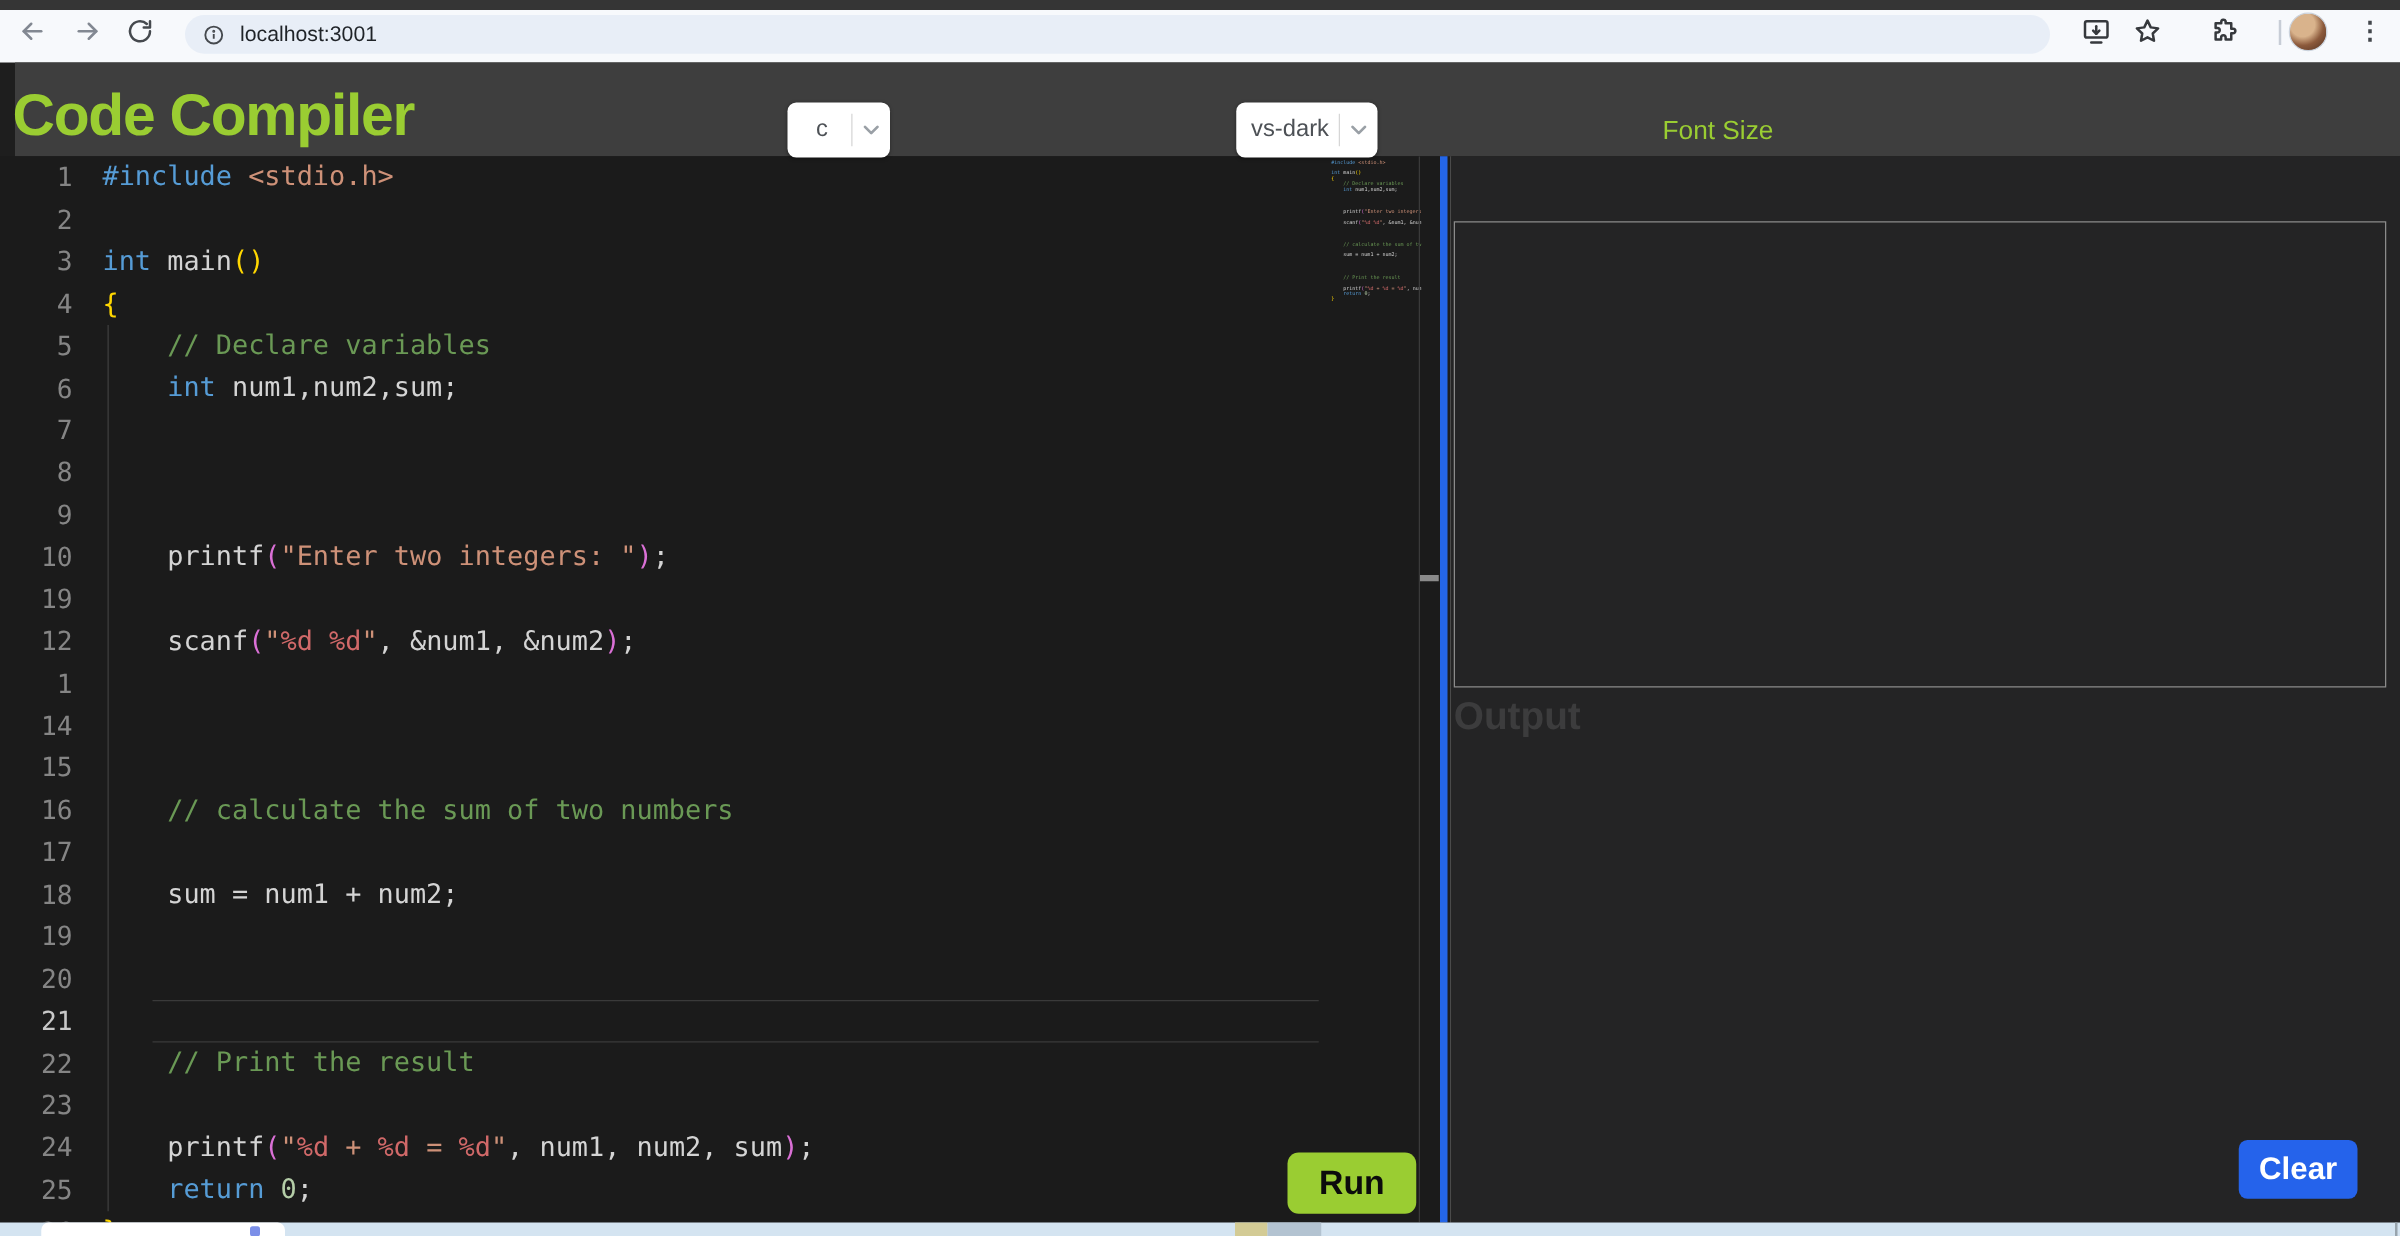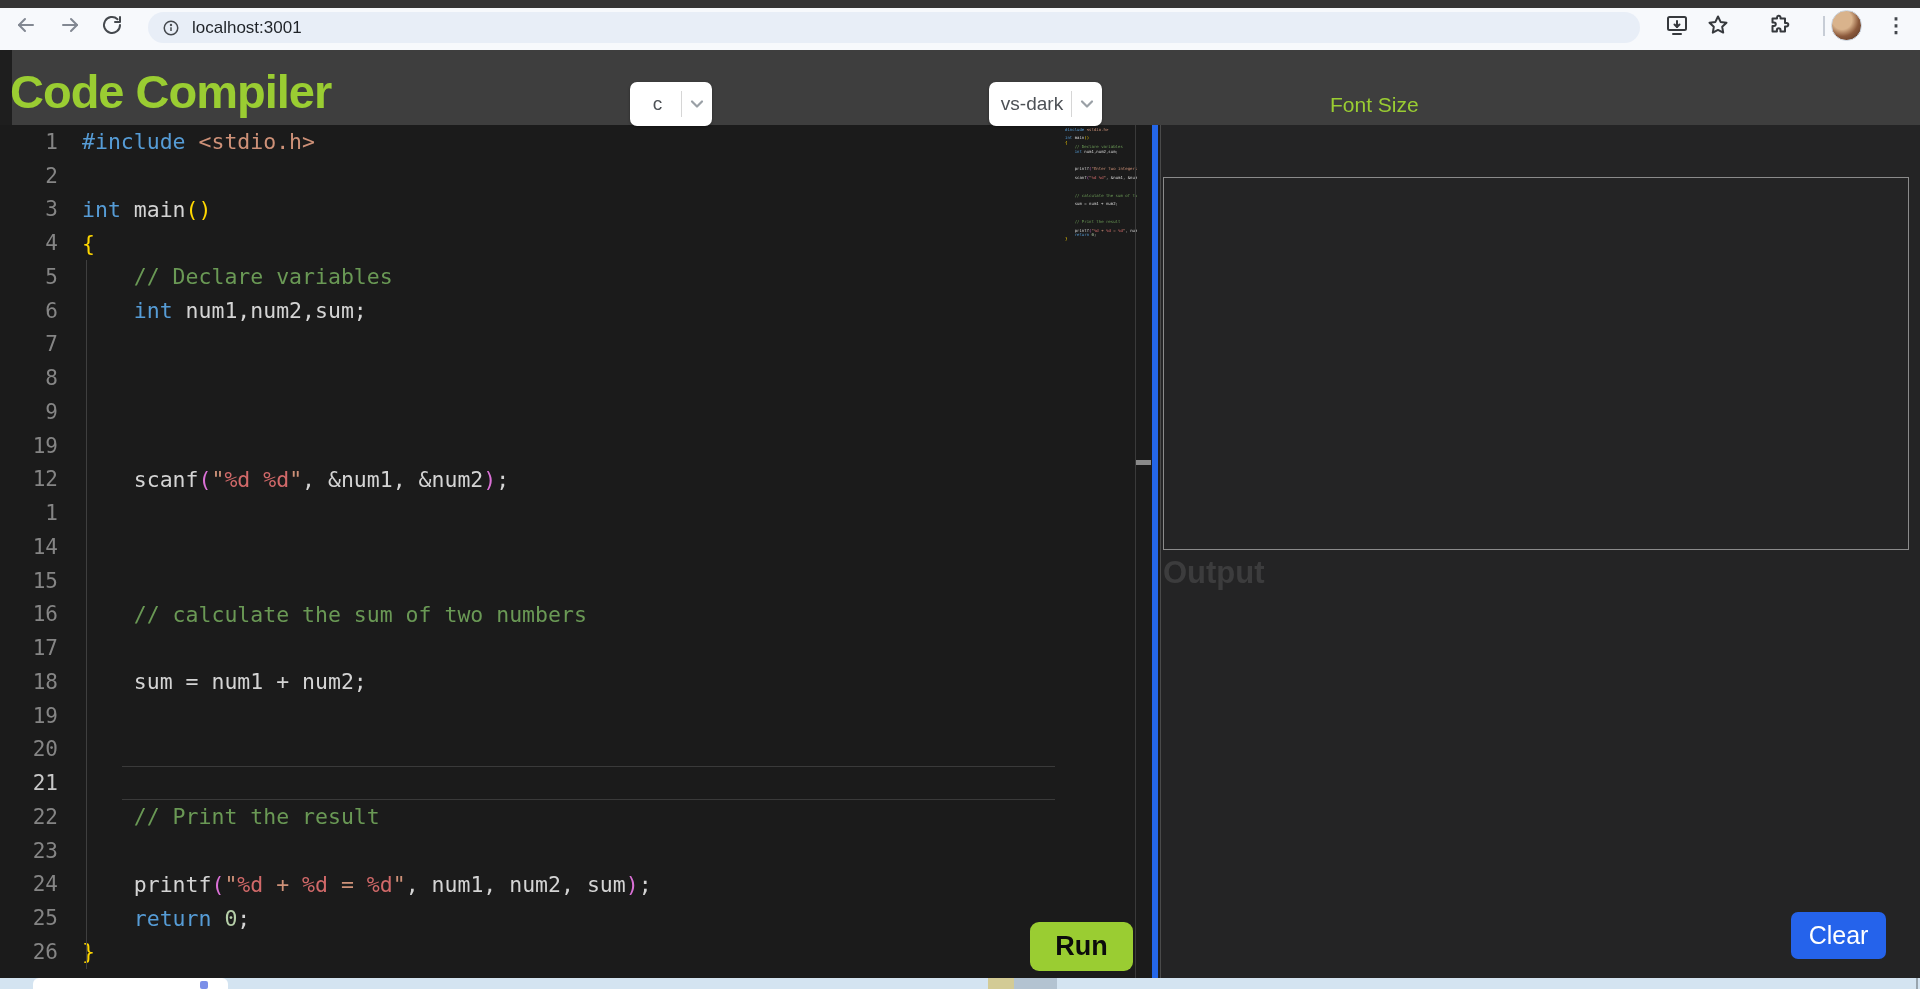--- a/index.html
+++ b/index.html
@@ -72,21 +72,21 @@
   .divider-line { position:absolute; left:1160px; top:125px; width:1px; height:853px; background:#4a4a4a; }
 
   .output-pane { position:absolute; left:1161px; top:125px; width:759px; height:853px; background:#242425; }
   .stdin-box { position:absolute; left:2px; top:52px; width:746px; height:373px; background:transparent;
                border:1px solid #8b8b8b; resize:none; color:#e8e8e8;
                font-family:"DejaVu Sans Mono", monospace; font-size:20px; padding:10px; outline:none; }
   .output-heading { position:absolute; left:2px; top:430px; font-size:31px; font-weight:bold; color:#3c3c3d; }
   .output-text { position:absolute; left:4px; top:476px; font-family:"DejaVu Sans Mono", monospace;
                  font-size:20px; color:#eeeeee; white-space:pre; }
   .clear-btn { position:absolute; left:630px; top:787px; width:95px; height:47px; border:none;
-               background:var(--clear-blue); color:#ffffff; font-size:25px; font-weight:normal;
+               background:var(--clear-blue); color:#ffffff; font-size:25px; font-weight:bold;
                border-radius:7px; font-family:"Liberation Sans", sans-serif; cursor:pointer; }
 
   
   .bottom-strip { position:absolute; left:0; top:978px; width:1920px; height:11px; background:#d4e4f1; }
   .strip-card { position:absolute; left:33px; top:0; width:195px; height:11px; background:#ffffff;
                 border-radius:6px 6px 0 0; }
   .strip-glyph { position:absolute; left:167px; top:3px; width:8px; height:8px; background:#7b8fe8; border-radius:2px; }
   .strip-khaki { position:absolute; left:988px; top:0; width:26px; height:11px; background:#d3cb95; }
   .strip-gray { position:absolute; left:1014px; top:0; width:43px; height:11px; background:#b3c3d1; }
   .strip-line { position:absolute; left:1916px; top:0; width:2px; height:11px; background:#98a4ad; }
@@ -210,20 +210,24 @@
       </div>
       <div class="code-line">
         <span class="ln">8</span>
         <span class="lc"></span>
       </div>
       <div class="code-line">
         <span class="ln">9</span>
         <span class="lc"></span>
       </div>
       <div class="code-line">
+        <span class="ln">10</span>
+        <span class="lc"><span class="tk-pl">    printf</span><span class="tk-b2">(</span><span class="tk-str">"Enter two integers: "</span><span class="tk-b2">)</span><span class="tk-pl">;</span></span>
+      </div>
+      <div class="code-line">
         <span class="ln">19</span>
         <span class="lc"></span>
       </div>
       <div class="code-line">
         <span class="ln">12</span>
         <span class="lc"><span class="tk-pl">    scanf</span><span class="tk-b2">(</span><span class="tk-str">"</span><span class="tk-fmt">%d</span><span class="tk-str"> </span><span class="tk-fmt">%d</span><span class="tk-str">"</span><span class="tk-pl">, &amp;num1, &amp;num2</span><span class="tk-b2">)</span><span class="tk-pl">;</span></span>
       </div>
       <div class="code-line">
         <span class="ln">1</span>
         <span class="lc"></span>

